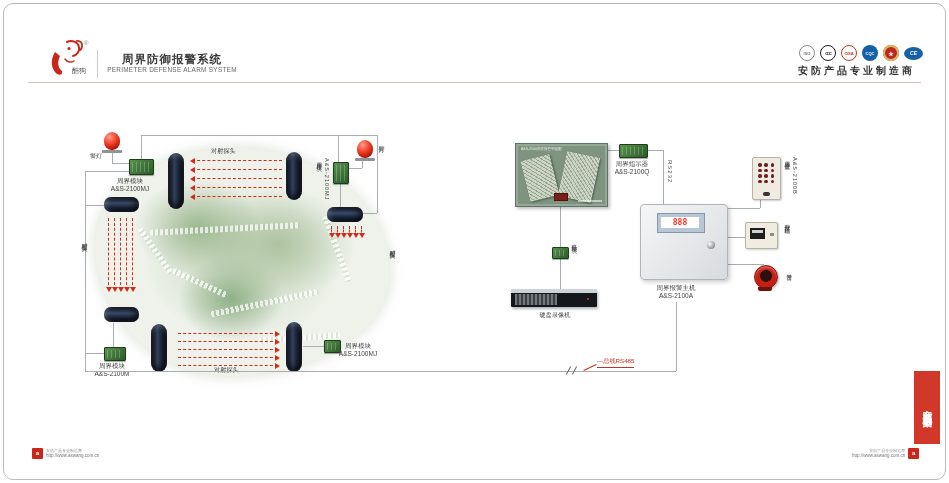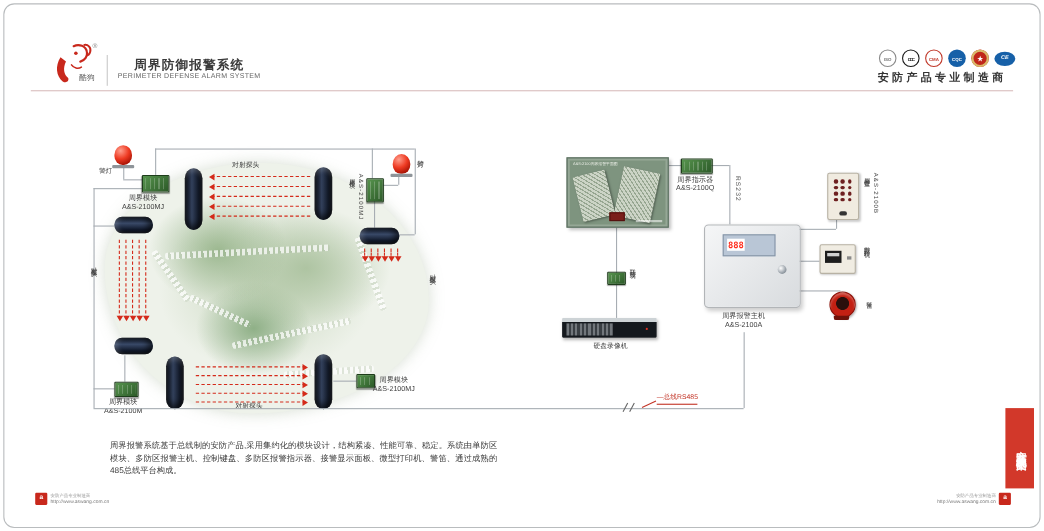--- a/index.html
+++ b/index.html
@@ -201,21 +201,21 @@
 
   <div class="pcb" style="left:619px;top:144px;width:27px;height:12px;"></div>
   <div class="lbl" style="left:604px;top:160px;width:56px;">
     <span style="display:block;">周界指示器</span>
     <span style="display:block;">A&amp;S-2100Q</span>
   </div>
   <div class="vlbl" style="left:666px;top:160px;height:34px;font-size:6px;color:#555;">RS232</div>
 
   <div class="abs" style="left:640px;top:204px;width:86px;height:74px;border-radius:4px;background:linear-gradient(135deg,#f5f6f7,#d8dbde);border:1px solid #b2b5b8;box-shadow:2px 2px 4px rgba(0,0,0,.2);">
     <div class="abs" style="left:16px;top:8px;width:46px;height:18px;background:#b9c6d6;border:1px solid #8796a8;">
-      <div class="abs" style="left:3px;top:3px;width:16px;height:11px;background:#ffffff;color:#ff2f1e;font-size:8px;font-weight:bold;text-align:center;line-height:11px;font-family:'DejaVu Sans Mono',monospace;">888</div>
+      <div class="abs" style="left:3px;top:3px;width:38px;height:11px;background:#ffffff;color:#ff2f1e;font-size:8px;font-weight:bold;text-align:center;line-height:11px;font-family:'DejaVu Sans Mono',monospace;">888</div>
     </div>
     <div class="abs" style="right:12px;top:36px;width:8px;height:8px;border-radius:50%;background:radial-gradient(circle at 35% 35%,#fff,#9aa2aa 60%,#6a727a);"></div>
   </div>
   <div class="lbl" style="left:648px;top:284px;width:56px;">
     <span style="display:block;">周界报警主机</span>
     <span style="display:block;">A&amp;S-2100A</span>
   </div>
 
   <div class="pcb" style="left:552px;top:247px;width:15px;height:10px;"></div>
   <div class="vlbl" style="left:570px;top:240px;height:36px;font-size:5.5px;">联动模块</div>
@@ -252,21 +252,20 @@
       <div class="abs" style="left:2px;top:2px;width:11px;height:3px;background:#cfcfcf;"></div>
     </div>
     <div class="abs" style="right:3px;top:10px;width:4px;height:3px;background:#8a8a8a;"></div>
   </div>
   <div class="vlbl" style="left:783px;top:220px;height:38px;font-size:5.5px;">微型打印机</div>
 
   <div class="abs" style="left:754px;top:265px;width:22px;height:22px;border-radius:50%;border:1px solid #8c1209;background:radial-gradient(circle at 50% 45%,#2b0f0c 0 34%,#c32013 38% 100%);box-shadow:inset 0 2px 2px rgba(255,255,255,.3),1px 1px 2px rgba(0,0,0,.3);"></div>
   <div class="abs" style="left:758px;top:287px;width:14px;height:4px;background:#6e120a;border-radius:0 0 2px 2px;"></div>
   <div class="vlbl" style="left:785px;top:270px;height:20px;font-size:5.5px;">警笛</div>
 
-  <div class="abs" style="left:100px;top:399px;width:352px;font-size:7.5px;line-height:1.55;color:#3a3a3a;text-align:justify;">周界报警系统基于总线制的安防产品,采用集约化的模块设计，结构紧凑、性能可靠、稳定。系统由单防区模块、多防区报警主机、控制键盘、多防区报警指示器、接警显示面板、微型打印机、警笛、通过成熟的485总线平台构成。</div>
 
   <div class="abs" style="left:914px;top:371px;width:26px;height:73px;background:#d2382a;display:flex;align-items:center;justify-content:center;">
     <span style="writing-mode:vertical-lr;color:#fff;font-size:9.5px;font-weight:bold;letter-spacing:1.5px;">安防系统构架图</span>
   </div>
 
   <div class="abs" style="left:32px;top:448px;display:flex;gap:3px;align-items:flex-start;">
     <div style="width:11px;height:11px;background:#c8281c;border-radius:1px;color:#fff;font-size:6px;font-weight:bold;text-align:center;line-height:11px;">a</div>
     <div>
       <div style="font-size:4px;color:#999;">安防产品专业制造商</div>
       <div style="font-size:4.5px;color:#777;">http://www.aswang.com.cn</div>

